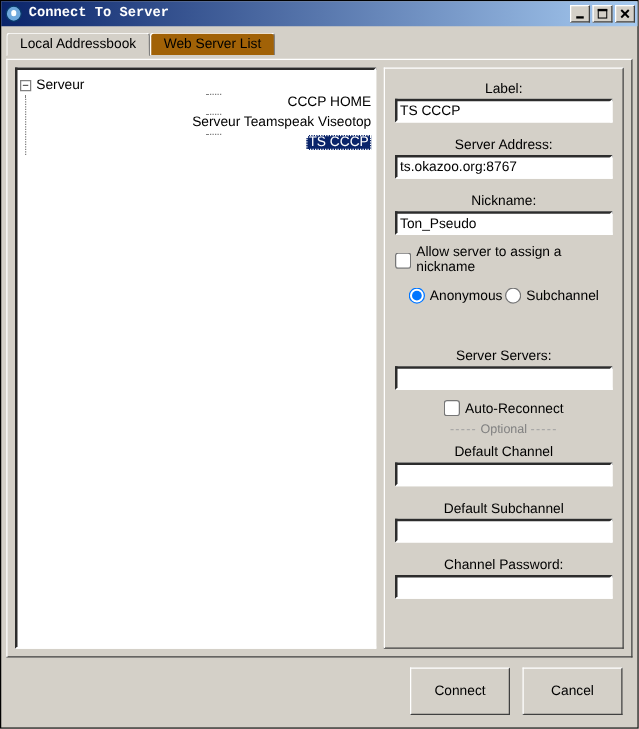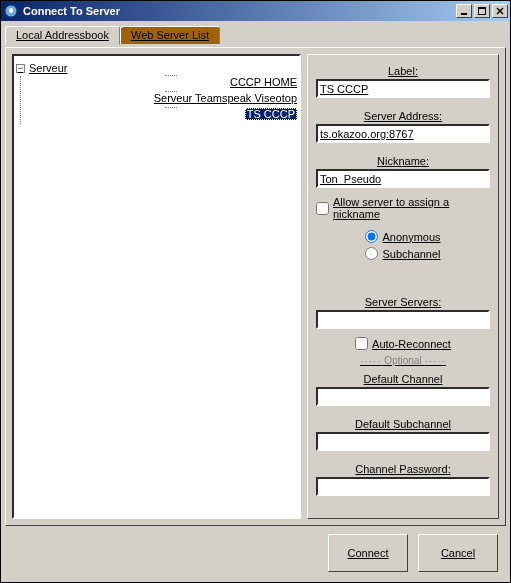--- a/index.html
+++ b/index.html
@@ -26,40 +26,39 @@
     align-items: center;
     height: 20px;
     padding: 0 2px;
   }
   .title-icon {
     width: 16px; height: 16px;
     margin-right: 4px;
     display: inline-flex;
     align-items:center; justify-content:center;
   }
-  .title-text { font-weight: bold; font-size: 11px; flex: 1; }
+  .title-text { font-weight: bold; font-size: 11px; flex: 1; font-family: Liberation Mono, monospace; }
   .winbtns { display: flex; gap: 2px; }
   .winbtn {
     width: 16px; height: 14px;
     background: #d4d0c8;
     border: 1px solid;
     border-color: #fff #404040 #404040 #fff;
     display: flex; align-items: center; justify-content: center;
     font-family: Arial;
     font-size: 9px; font-weight: bold;
     color:#000;
   }
   .client {
     flex: 1;
     padding: 4px;
     display: flex;
     flex-direction: column;
     gap: 4px;
     overflow:hidden;
-    text-decoration:underline;
   }
   .tabs { display: flex; position: relative; top:1px; z-index:2; }
   .tab {
     padding: 2px 10px 3px;
     border: 1px solid #808080;
     border-bottom: none;
     background: #a16207;
     border-radius: 3px 3px 0 0;
     margin-right: 0px;
     border-top-color:#fff;
@@ -131,21 +130,21 @@
     border-color:#808080 #fff #fff #808080;
     background:#fff;
     font: inherit;
     padding:1px 2px;
   }
   .chkline { display:flex; align-items:center; gap:4px; margin:6px 0 2px;}
   .chk, .rdo {
     width:13px; height:13px;
     margin:0;
   }
-  .radios { display:flex; gap:2px; margin:4px 0 2px;flex-direction:column;}
+  .radios { display:flex; gap:2px; margin:4px 0 2px;}
   .radios .opt { display:flex; align-items:center; gap:4px;}
   .spacer-lg { height:28px;}
   .optional {
     text-align:center; color:#808080;
     border-top:0;
     font-size:10px;
     margin:1px 0 3px;
   }
   .optional::before, .optional::after {
     content:"-----"; letter-spacing:1px; color:#a0a0a0;

